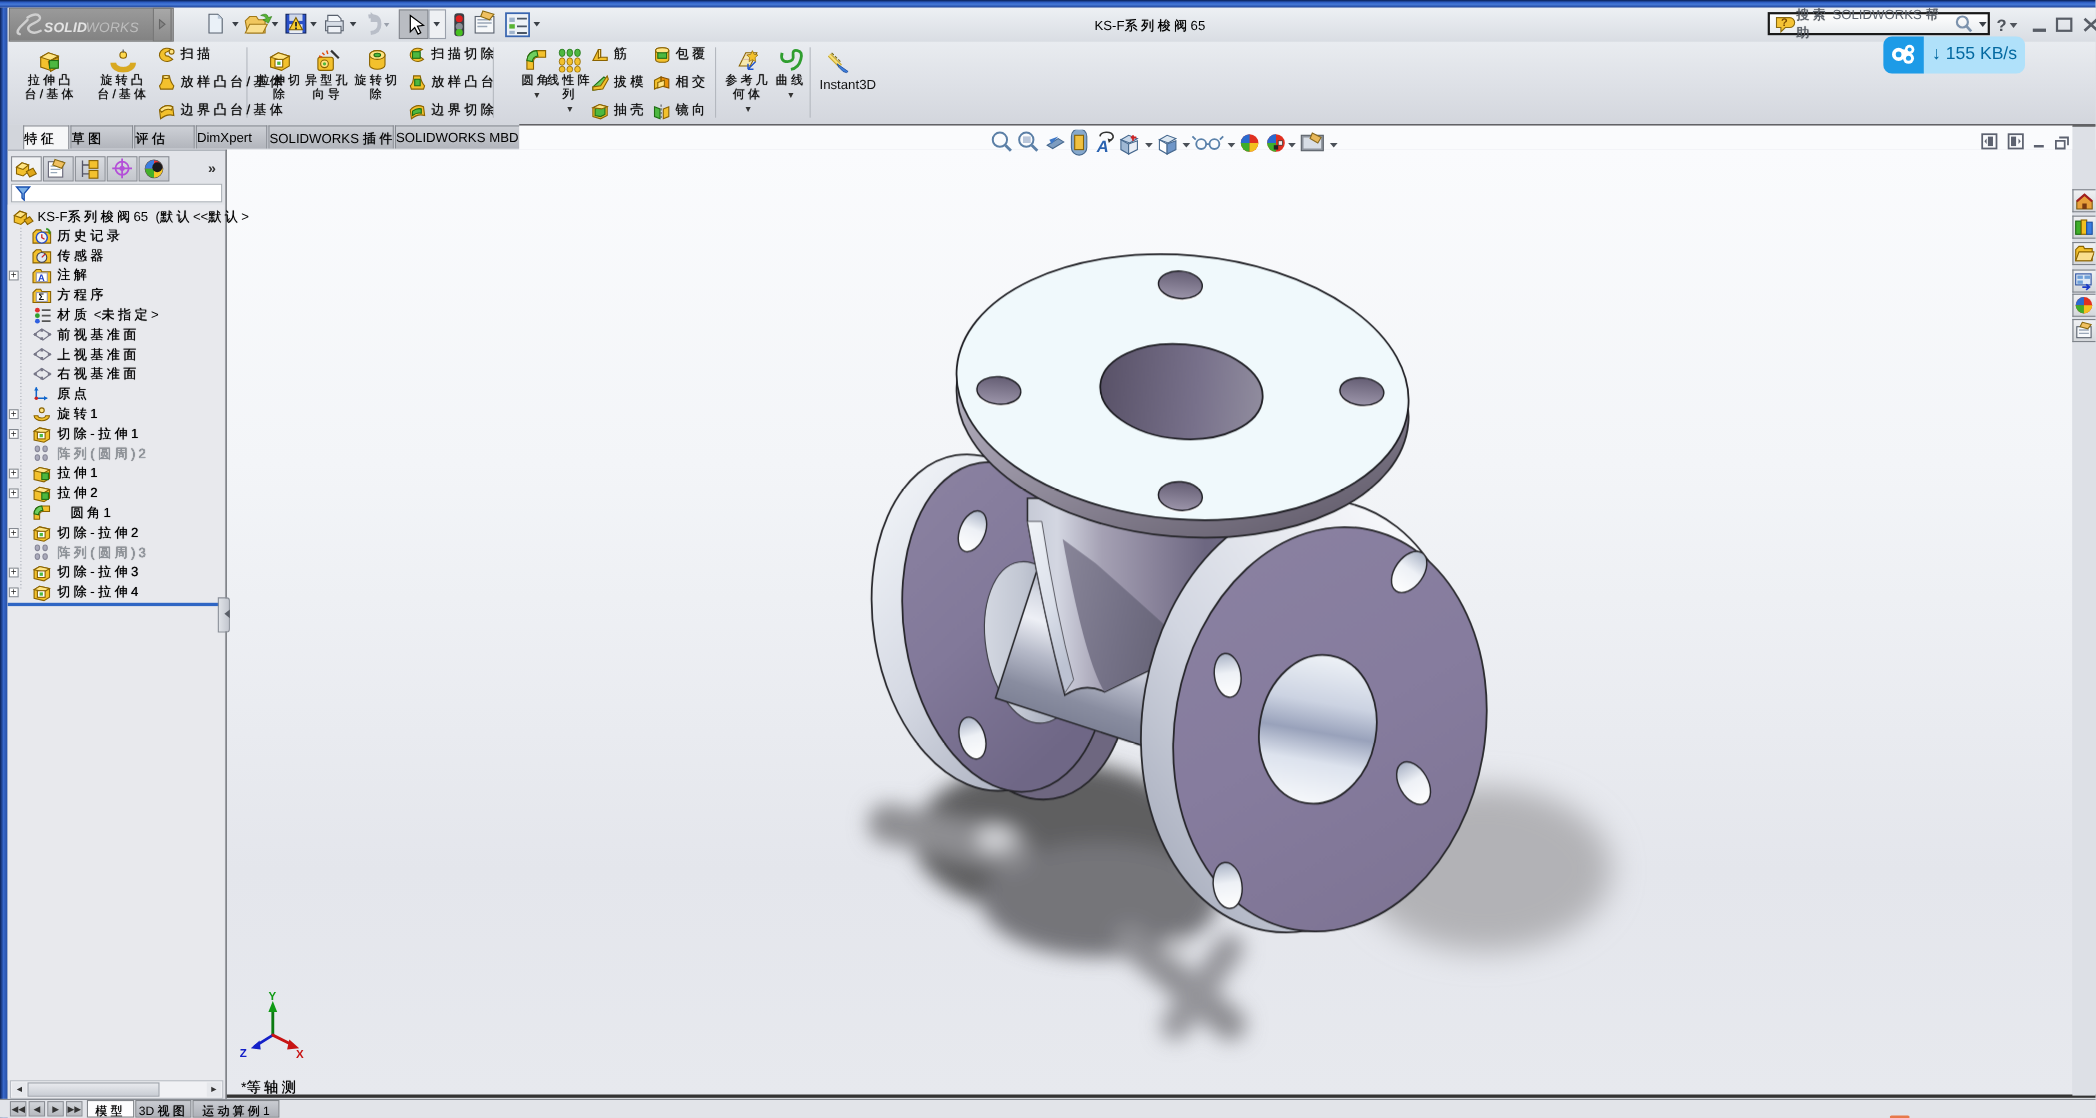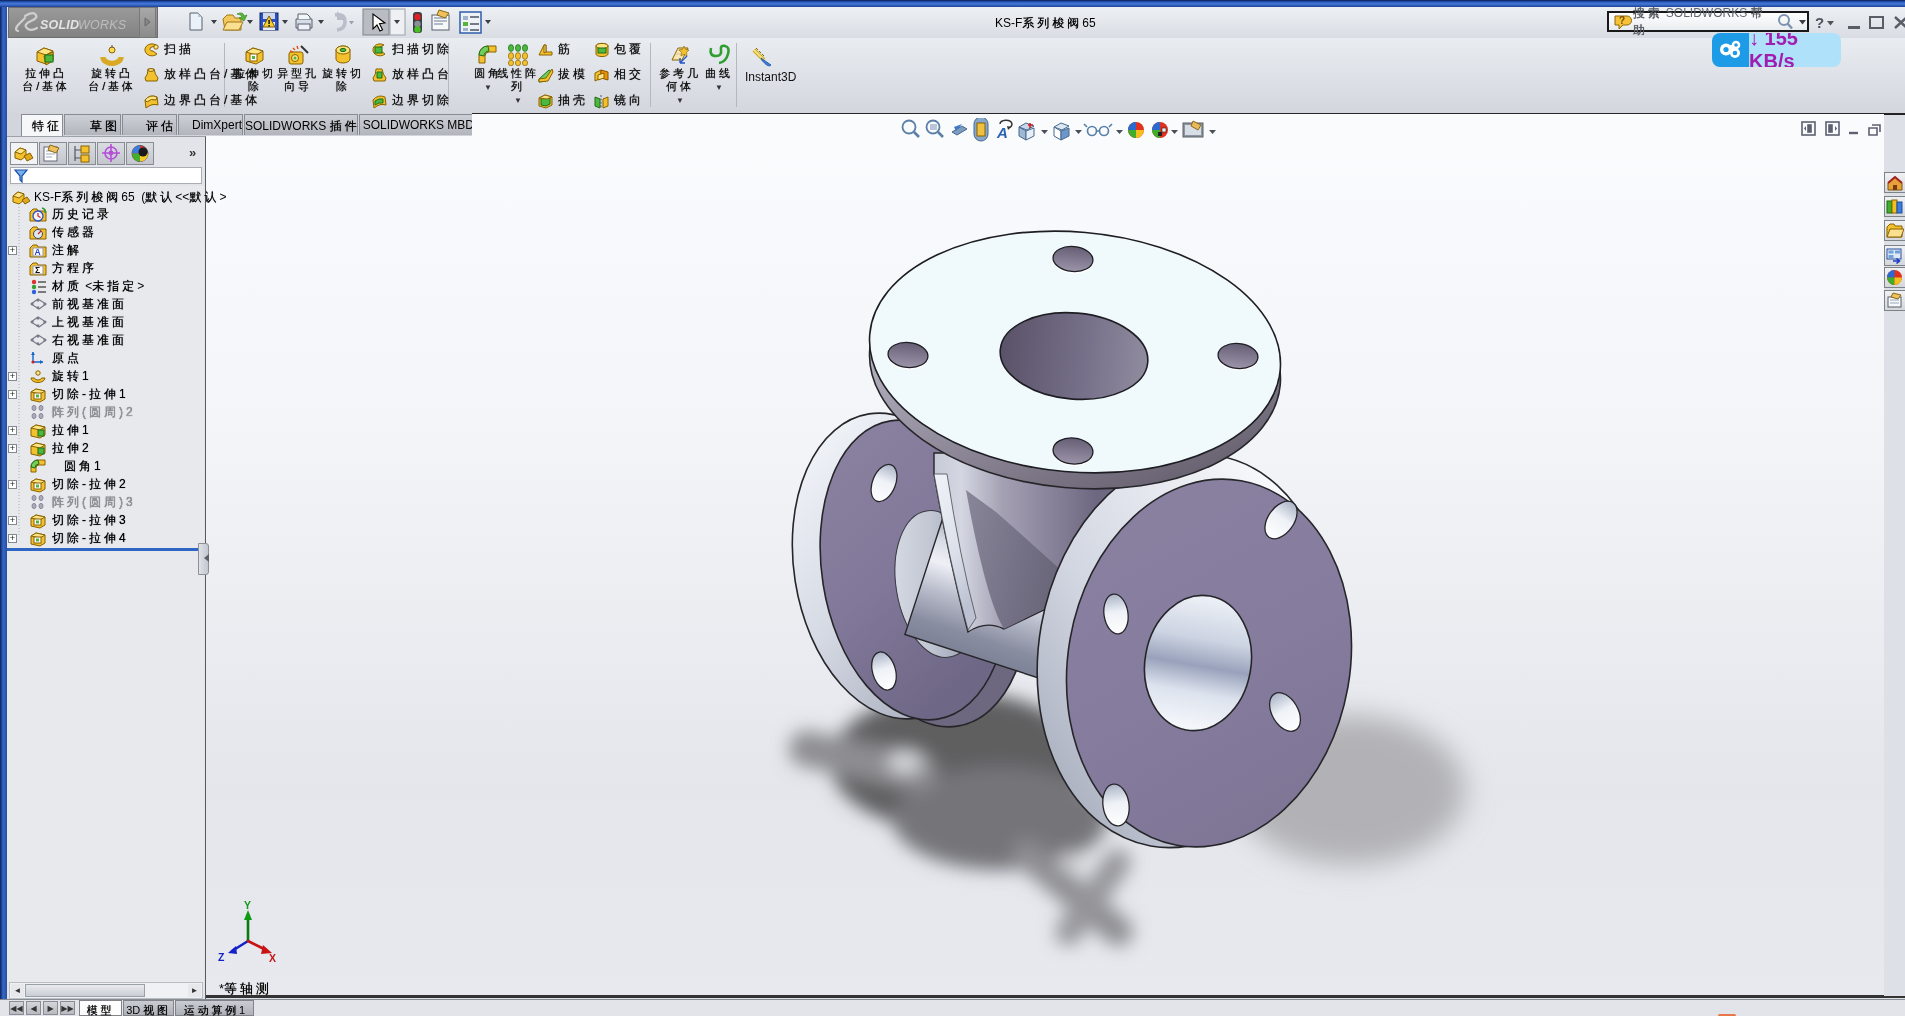--- a/index.html
+++ b/index.html
@@ -18,21 +18,21 @@
 #searchbox{left:1600px;top:4px;width:202px;height:21px;background:linear-gradient(180deg,#fff,#e9ecef);border:2px solid #191919;display:flex;align-items:center}
 .sgray{color:#5f6670;font-size:12px}
 
 #ribbon{left:7px;top:38px;width:1898px;height:75px;background:linear-gradient(180deg,#e9ecf0 0%,#dde0e6 55%,#d3d6dd 100%)}
 .rsep{position:absolute;top:5px;width:1px;height:64px;background:#b4b8bf}
 .bigbtn{position:absolute;top:2px;text-align:center;font-size:11px;color:#111;line-height:13px}
 .bigbtn svg{display:block;margin:4px auto 1px}
 .smbtn{position:absolute;font-size:12px;color:#111;display:flex;align-items:center;gap:4px}
 
 #tabrow{left:7px;top:113px;width:465px;height:23px;background:#d2d5db}
-.ctab{position:absolute;top:1px;height:21px;background:linear-gradient(180deg,#cdd0d6,#b2b5bc);border:1px solid #878b92;border-bottom:none;color:#000;font-size:12px;text-align:right;padding-top:3px}
+.ctab{position:absolute;top:1px;height:21px;background:linear-gradient(180deg,#cdd0d6,#b2b5bc);border:1px solid #878b92;border-bottom:none;color:#000;font-size:12px;text-align:left;padding-top:3px}
 .ctab.act{background:#f6f7f8;height:22px}
 
 #vp{left:205px;top:136px;width:1679px;height:860px;background:linear-gradient(180deg,#fafbfd 0%,#f3f5f8 33%,#e4e6ec 76%,#e7e9ee 100%);border-left:1px solid #55585e}
 #vpbottom{left:205px;top:995px;width:1700px;height:3px;background:#333}
 
 #fmpanel{left:7px;top:136px;width:199px;height:863px;background:#e2e4e9;border-top:1px solid #9ca1a9;border-right:1px solid #585b61}
 .ptab{position:absolute;top:5px;width:28px;height:23px;background:linear-gradient(180deg,#d9dce1,#c3c6cc);border:1px solid #888c93}
 .ptab.act{background:#f2f3f5}
 #filterrow{left:3px;top:30px;width:192px;height:17px;background:#fff;border:1px solid #a9aeb5}
 #tree{left:0;top:49px;width:197px;height:796px;font-size:12px;color:#000;background:#e8e9ed}
@@ -43,21 +43,21 @@
 #hscroll{left:2px;top:845px;width:194px;height:17px;background:#f0f1f4;border:1px solid #b9bdc4}
 #bottombar{left:0;top:999px;width:1905px;height:17px;background:#e2e4e9;border-top:1px solid #888c93}
 .btab{position:absolute;top:0;height:16px;background:linear-gradient(180deg,#c9ccd2,#aeb1b8);border:1px solid #808489;font-size:11px;color:#000;text-align:center;padding-top:2px}
 .btab.act{background:#fdfdfe}
 .navb{position:absolute;top:1px;width:15px;height:14px;background:linear-gradient(180deg,#d2d5da,#b7babf);border:1px solid #8a8e94;color:#333;font-size:8px;text-align:center;line-height:13px}
 
 .tpbtn{position:absolute;left:1884px;width:21px;height:21px;background:linear-gradient(180deg,#f0f1f3,#d4d7db);border:1px solid #7e838a;border-right:none}
 
 #pill{left:1712px;top:33px;width:129px;height:34px;border-radius:8px;overflow:hidden;display:flex}
 #pill .l{width:37px;height:34px;background:#1d9be7}
-#pill .r{flex:1;background:#b0e1fa;color:#a21caf;font-size:20px;font-weight:bold;display:flex;align-items:center;justify-content:center}
+#pill .r{flex:1;background:#b0e1fa;color:#0369a1;font-size:16px;font-weight:normal;display:flex;align-items:center;justify-content:center}
 </style></head>
 <body>
 <div class="abs" id="topborder"></div>
 <div class="abs" id="leftborder"></div>
 
 <div class="abs" id="titlerow">
   <div class="abs" id="logobox">
     <svg width="129" height="29">
         <g fill="none" stroke="#cfcfcf" stroke-width="2.2" stroke-linecap="round">
       <path d="M16 8 q8 -5 11 -1 q2 3 -5 6 q-9 4 -3 8 q4 2 9 -1"></path>

